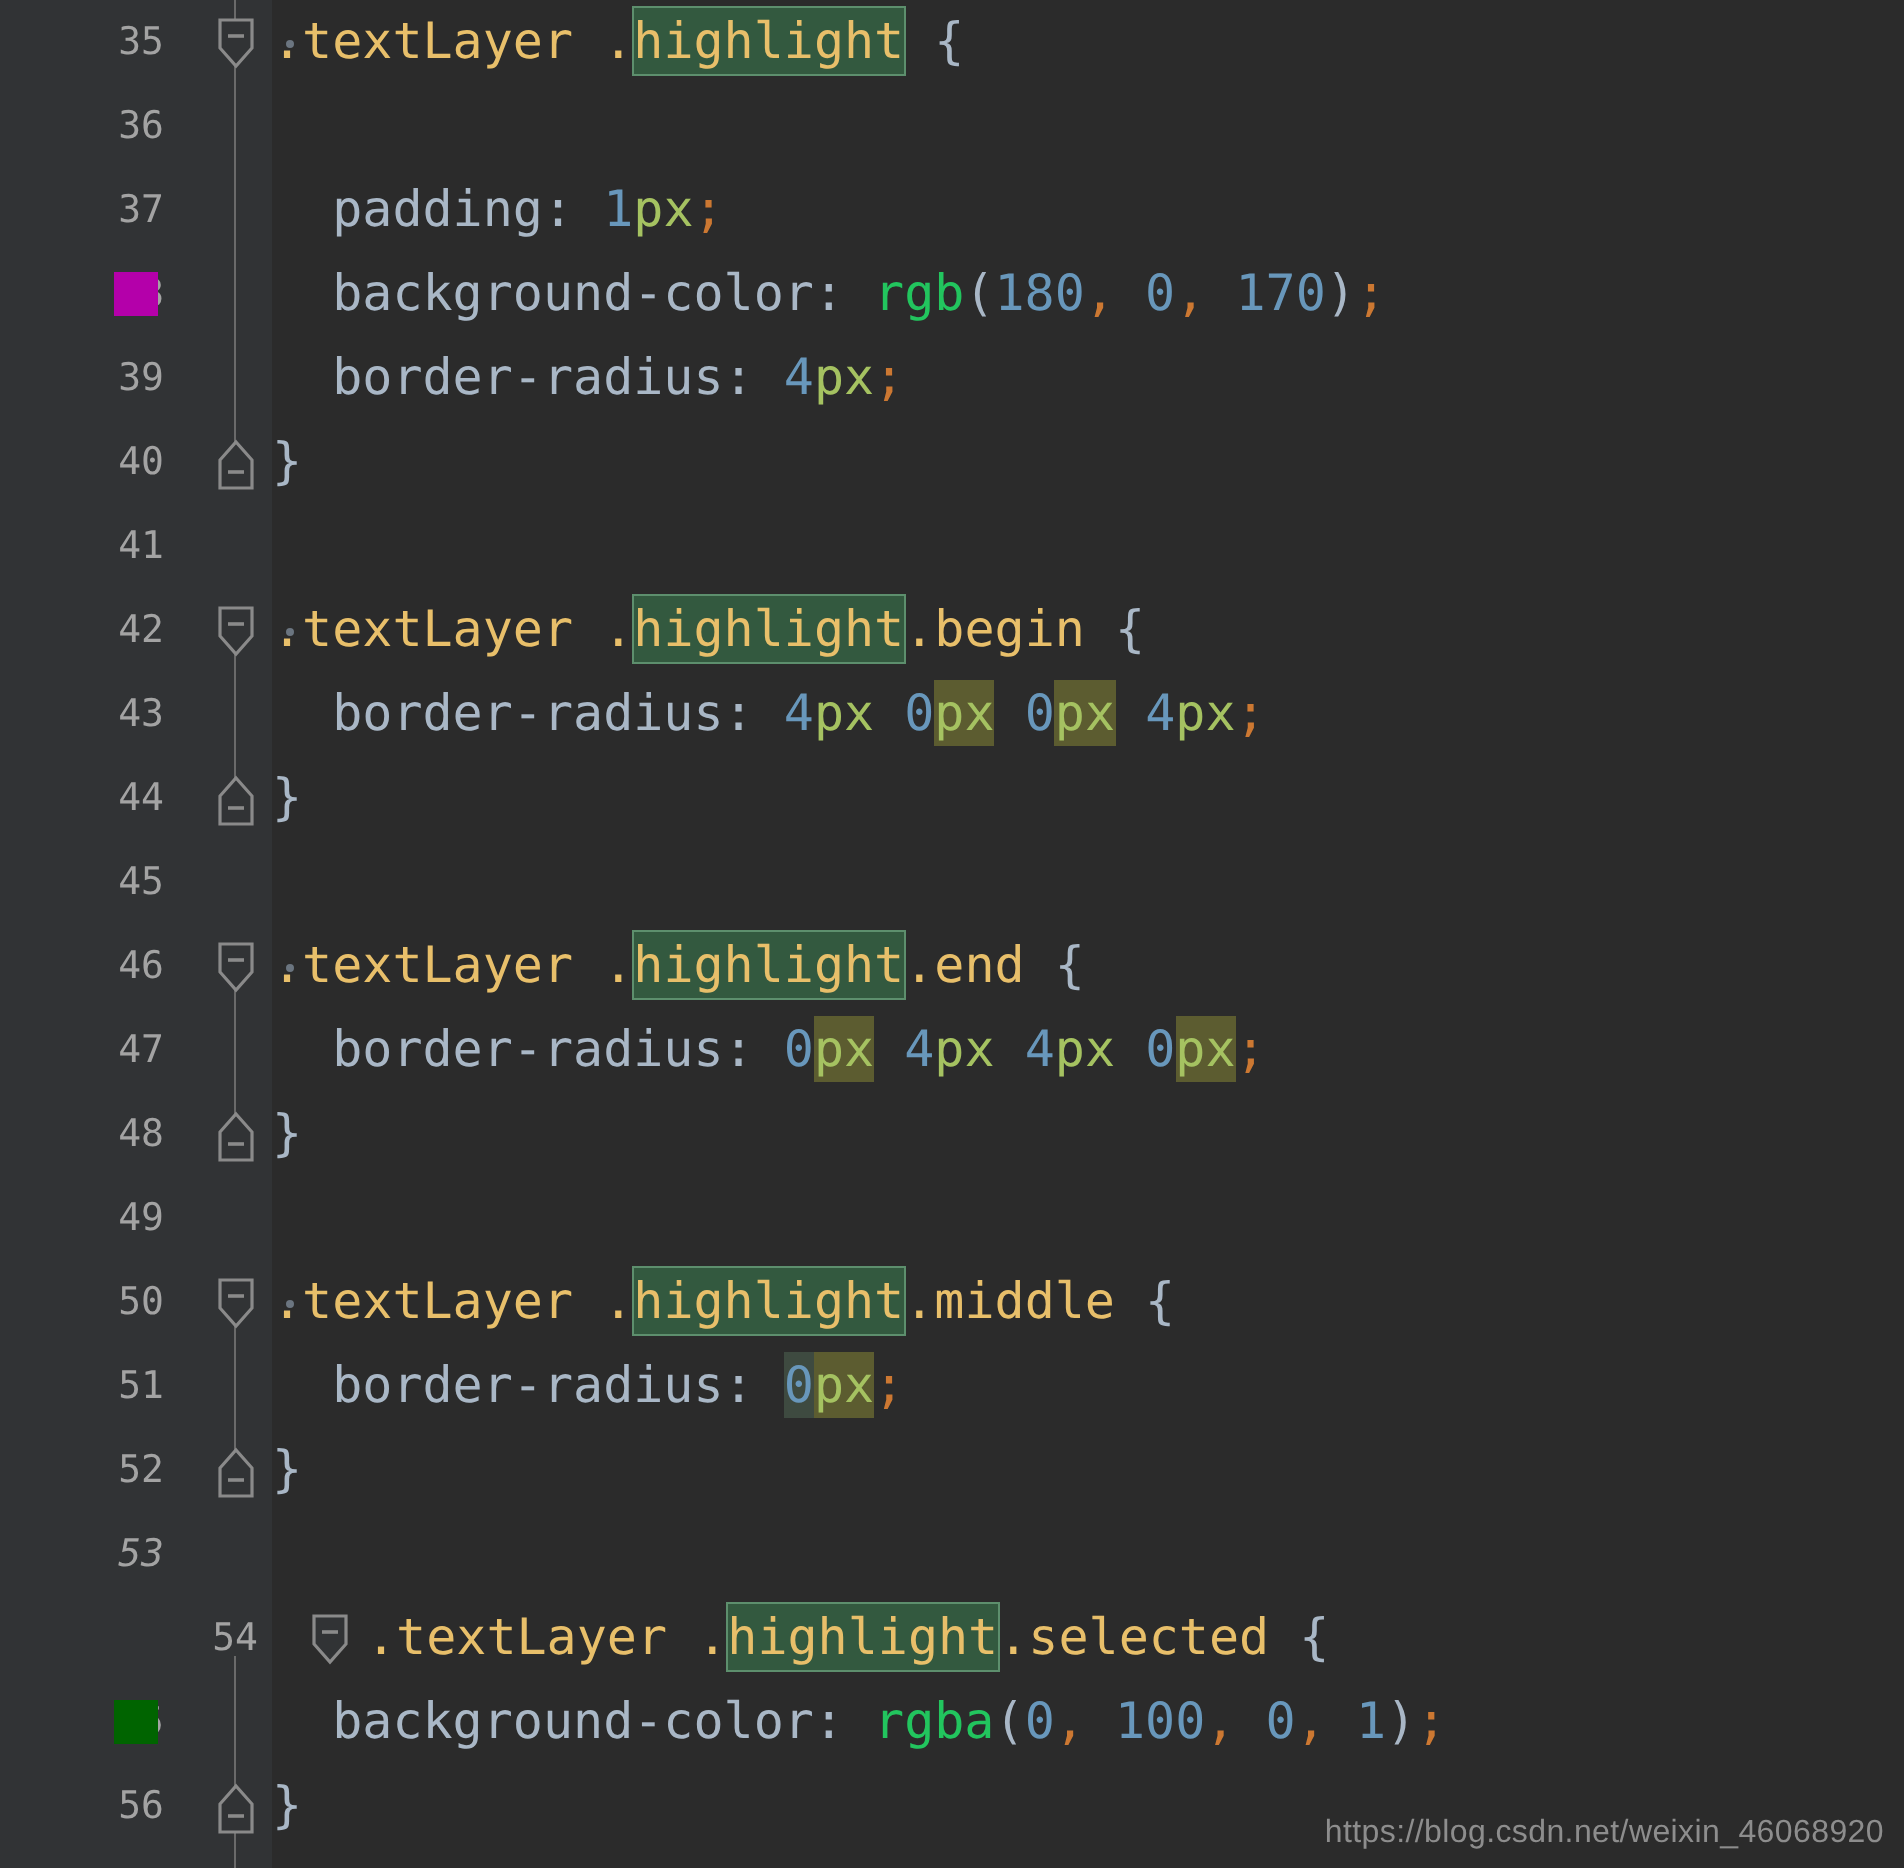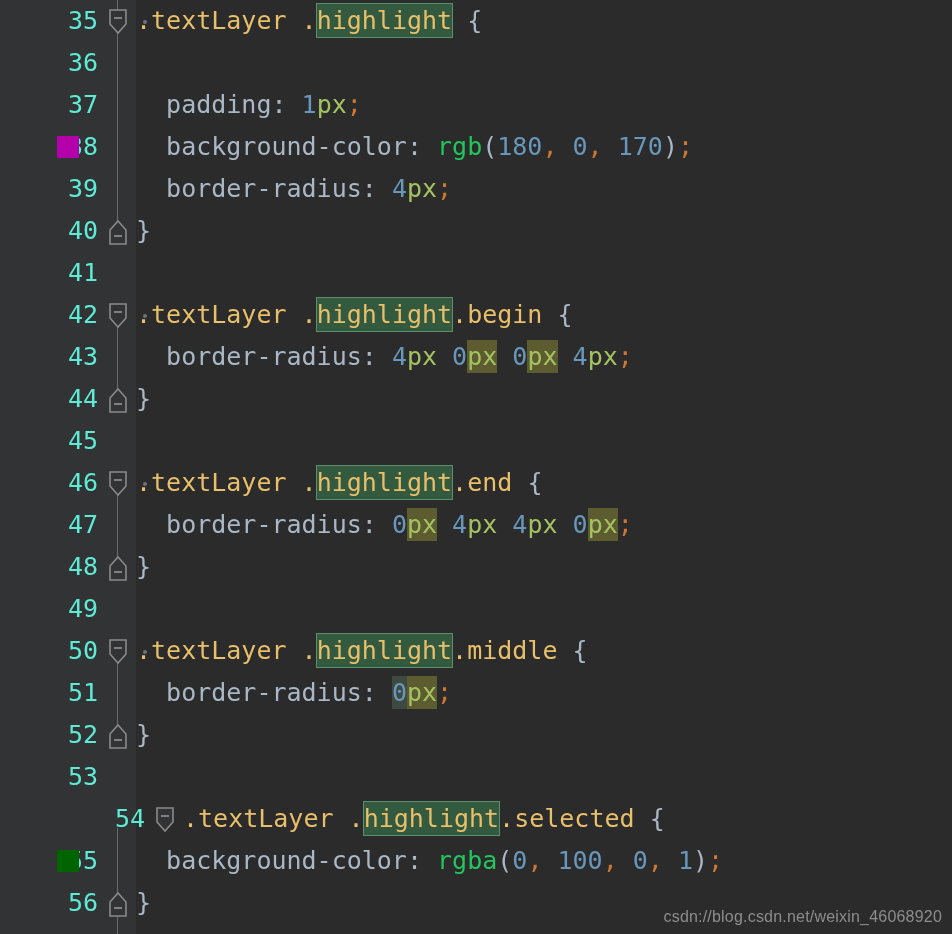--- a/index.html
+++ b/index.html
@@ -49,25 +49,25 @@
     position: absolute;
     left: 0;
     width: 952px;
     height: 42px;
     line-height: 42px;
     font-size: 25px;
     white-space: pre;
   }
   .lineno {
     position: absolute;
-    left: 16px;
+    left: 0;
     width: 82px;
     text-align: right;
-    color: #5eead4;
-    font-size: 25px;
+    color: #a3a3a3;
+    font-size: 19px;
     font-family: "DejaVu Sans Mono", "Liberation Mono", monospace;
   }
   .code {
     position: absolute;
     left: 136px;
     color: #a9b7c6;
     font-size: 25px;
     letter-spacing: 0px;
     white-space: pre;
   }
@@ -187,25 +187,25 @@
       <div class="row" style="top: 588px;"><div class="lineno">49</div><div class="code"></div></div>
       <div class="row" style="top: 630px;"><div class="lineno">50</div><div class="foldmark"><svg width="24" height="28" viewBox="0 0 24 28">
             <path d="M4 2 L20 2 L20 16 L12 25 L4 16 Z" fill="#313335" stroke="#8a8a8a" stroke-width="1.6"></path>
             <line x1="8" y1="10" x2="16" y2="10" stroke="#8a8a8a" stroke-width="1.8"></line>
           </svg></div><div class="indent-dot" style="left: 143px;"></div><div class="code"><span class="t-sel">.textLayer </span><span class="t-sel">.</span><span class="t-sel hl-word">highlight</span><span class="t-sel">.middle </span><span class="t-brace">{</span></div></div>
       <div class="row" style="top: 672px;"><div class="lineno">51</div><div class="code"><span class="t-prop">  border-radius: </span><span class="t-num hl-zero">0</span><span class="t-unit hl-px">px</span><span class="t-punc">;</span></div></div>
       <div class="row" style="top: 714px;"><div class="lineno">52</div><div class="foldmark"><svg width="24" height="28" viewBox="0 0 24 28">
             <path d="M12 3 L20 12 L20 26 L4 26 L4 12 Z" fill="#313335" stroke="#8a8a8a" stroke-width="1.6"></path>
             <line x1="8" y1="18" x2="16" y2="18" stroke="#8a8a8a" stroke-width="1.8"></line>
           </svg></div><div class="code"><span class="t-brace">}</span></div></div>
-      <div class="row" style="top: 756px;"><div class="lineno">53</div><div class="code"></div></div>
+      <div class="row" style="top: 756px; font-style: italic;"><div class="lineno">53</div><div class="code"></div></div>
       <div class="row" style="top: 798px; margin-left: 47px;"><div class="lineno">54</div><div class="foldmark"><svg width="24" height="28" viewBox="0 0 24 28">
             <path d="M4 2 L20 2 L20 16 L12 25 L4 16 Z" fill="#313335" stroke="#8a8a8a" stroke-width="1.6"></path>
             <line x1="8" y1="10" x2="16" y2="10" stroke="#8a8a8a" stroke-width="1.8"></line>
           </svg></div><div class="code"><span class="t-sel">.textLayer </span><span class="t-sel">.</span><span class="t-sel hl-word">highlight</span><span class="t-sel">.selected </span><span class="t-brace">{</span></div></div>
       <div class="row" style="top: 840px;"><div class="lineno">55</div><div class="swatch" style="background: rgb(0, 100, 0);"></div><div class="code"><span class="t-prop">  background-color: </span><span class="t-fn">rgba</span><span class="t-paren">(</span><span class="t-num">0</span><span class="t-punc">,</span><span class="t-prop"> </span><span class="t-num">100</span><span class="t-punc">,</span><span class="t-prop"> </span><span class="t-num">0</span><span class="t-punc">,</span><span class="t-prop"> </span><span class="t-num">1</span><span class="t-paren">)</span><span class="t-punc">;</span></div></div>
       <div class="row" style="top: 882px;"><div class="lineno">56</div><div class="foldmark"><svg width="24" height="28" viewBox="0 0 24 28">
             <path d="M12 3 L20 12 L20 26 L4 26 L4 12 Z" fill="#313335" stroke="#8a8a8a" stroke-width="1.6"></path>
             <line x1="8" y1="18" x2="16" y2="18" stroke="#8a8a8a" stroke-width="1.8"></line>
           </svg></div><div class="code"><span class="t-brace">}</span></div></div>
     </div>
-  <div class="watermark">csdn://blog.csdn.net/weixin_46068920</div>
+  <div class="watermark">https://blog.csdn.net/weixin_46068920</div>
 </div>
 
 </body></html>

